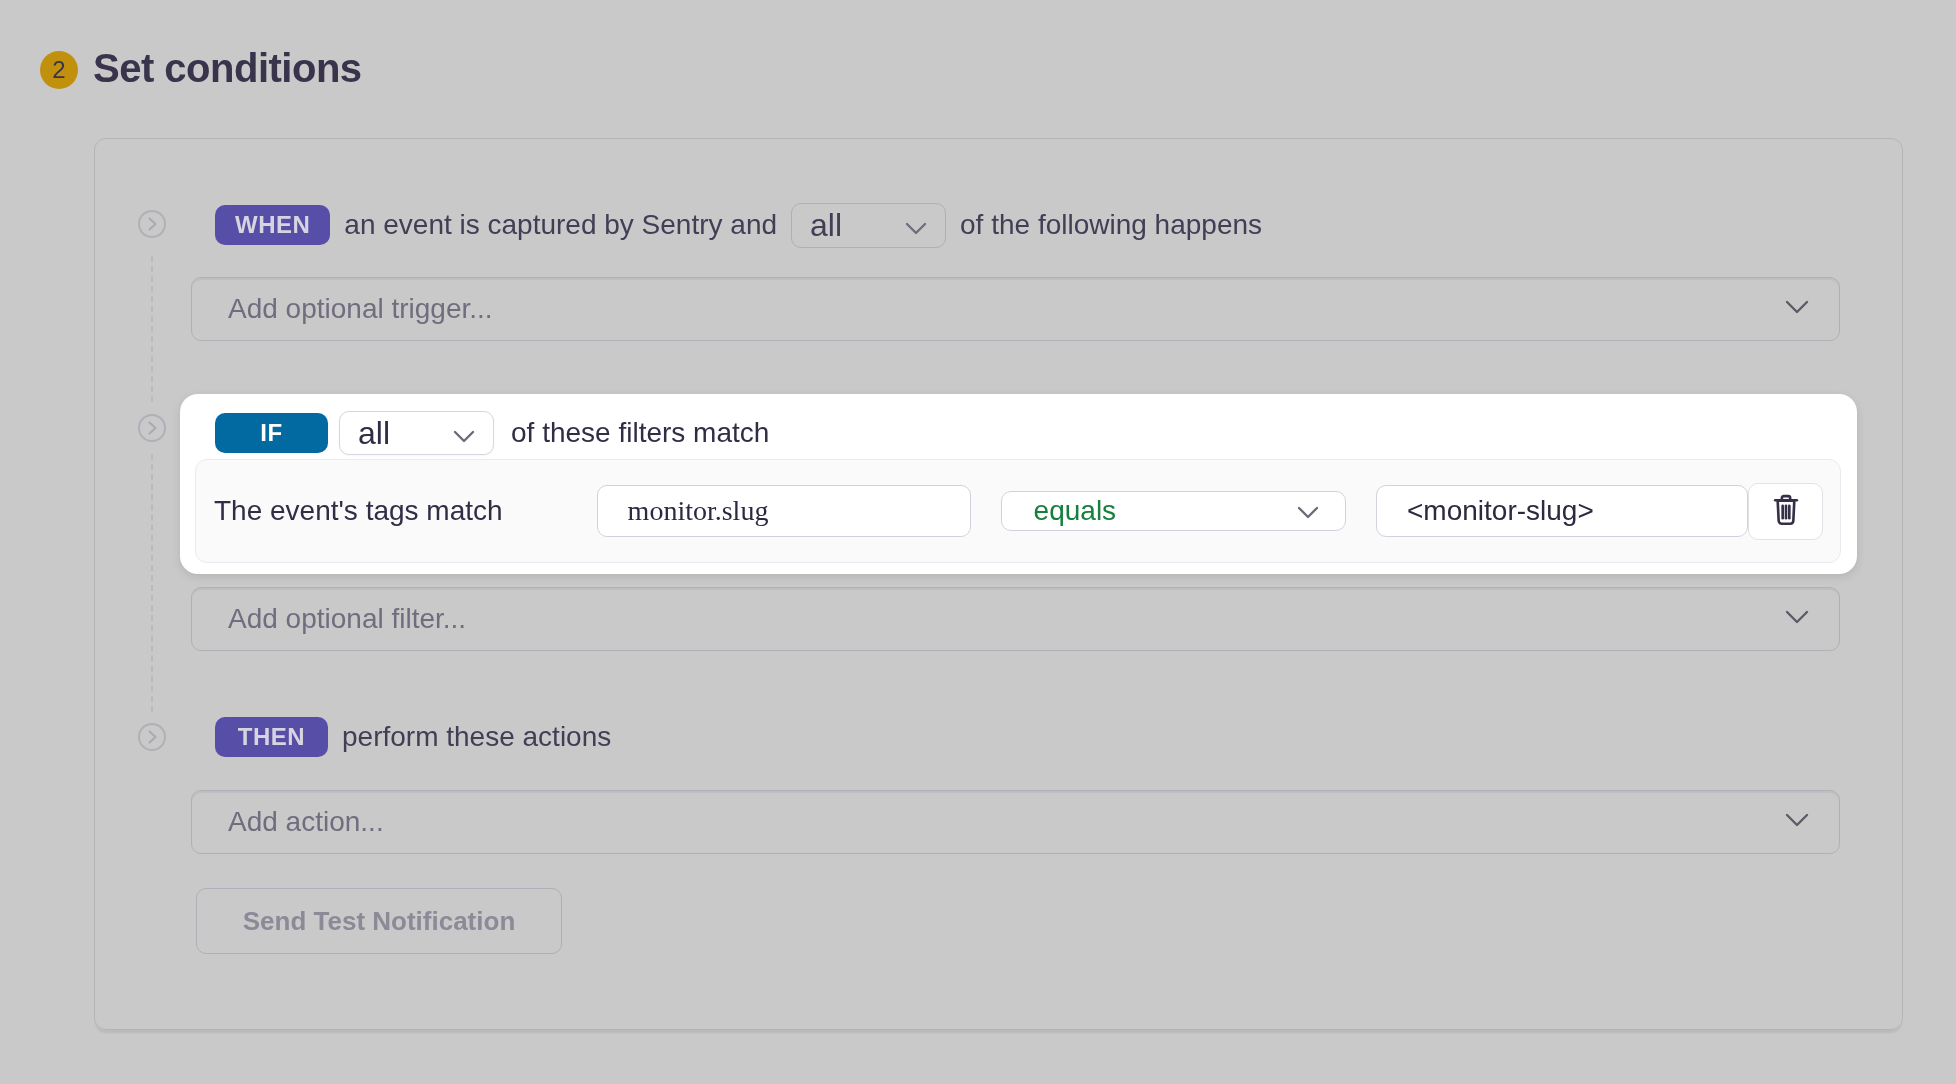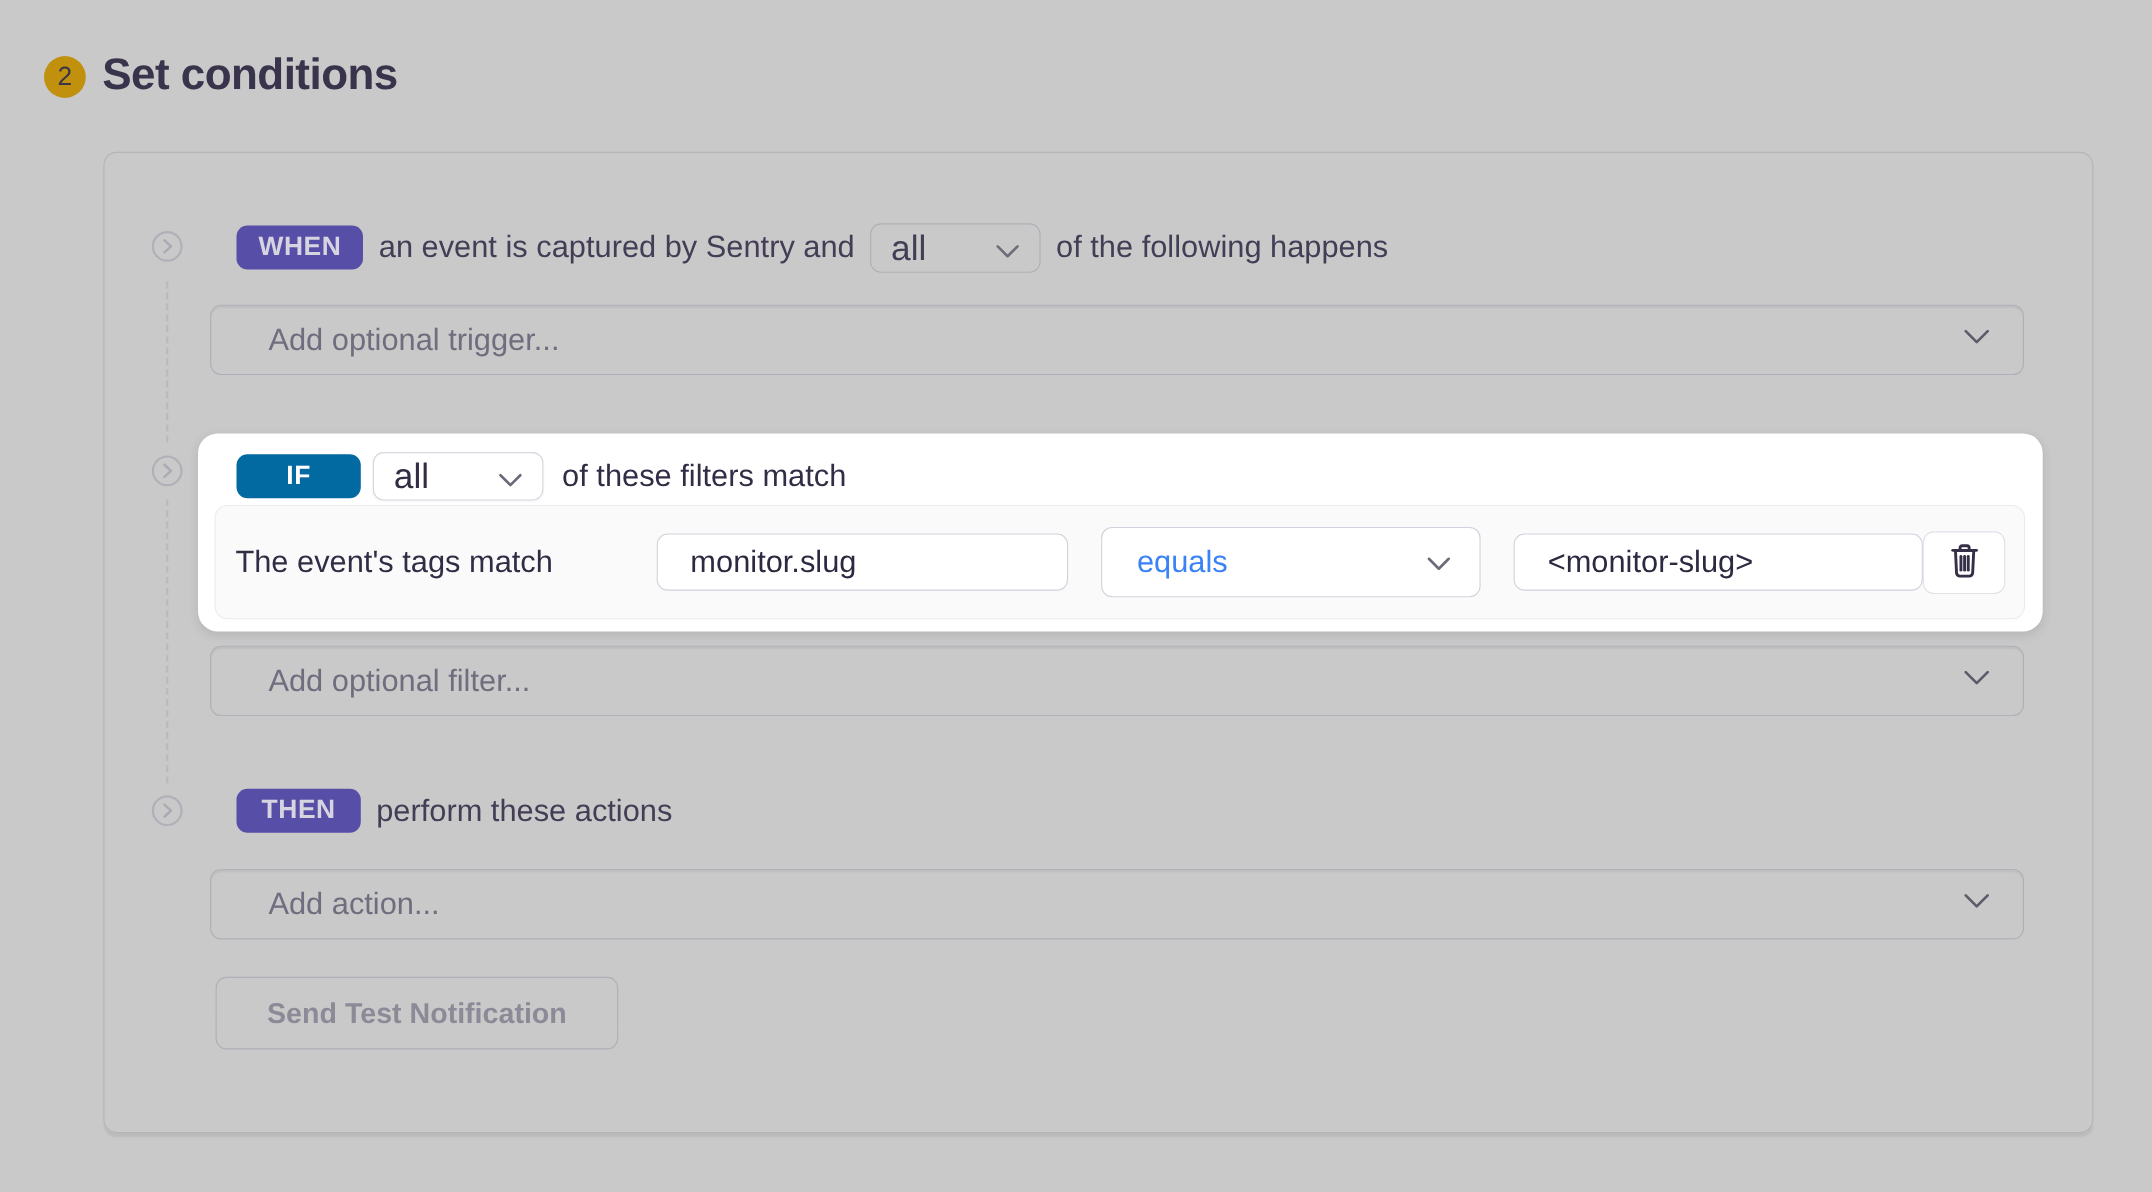--- a/index.html
+++ b/index.html
@@ -63,21 +63,21 @@
   .mini-select.lit {
     background:#fff; border-color:#d8d5de; color:#332c45; height:44px;
     box-shadow:0 1px 2px rgba(40,30,70,0.04);
   }
 
   .big-select {
     position:absolute; width:1649px; height:64px;
     border:1.5px solid #b1b0b8; border-radius:10px;
     box-shadow:inset 0 2px 1px rgba(0,0,0,0.05);
     display:flex; align-items:center; justify-content:space-between;
-    padding:0 30px 0 52px; cursor:pointer;
+    padding:0 30px 0 36px; cursor:pointer;
   }
   .big-select .placeholder { font-size:28px; color:#716d7e; }
 
   
   .white-section {
     position:absolute; left:180px; top:394px; width:1677px; height:180px;
     background:#ffffff; border-radius:18px;
     box-shadow:0 3px 10px rgba(0,0,0,0.10);
   }
   .if-row { position:absolute; left:11px; top:17px; display:flex; align-items:center; }
@@ -85,27 +85,27 @@
     position:absolute; left:15px; top:65px; width:1646px; height:104px;
     background:#fafafb; border:1.5px solid #ebeaf0; border-radius:12px;
     display:flex; align-items:center; padding:0 17px 0 18px;
   }
   .filter-label { font-size:28px; color:#332c45; white-space:nowrap; }
   .text-input {
     height:52px; border:1.5px solid #d5d1dc; border-radius:10px; background:#fff;
     font-size:28px; color:#2e2840; padding:0 30px;
     font-family:"Liberation Sans","DejaVu Sans",sans-serif; outline:none;
   }
-  .input-key { width:374px; margin-left:94px; }
+  .input-key { width:374px; margin-left:94px;font-family:Liberation Serif, serif; }
   .input-value { width:372px; margin-left:30px; }
   .match-select {
-    width:361px; height:64px; margin-left:30px;
+    width:361px; height:40px; margin-left:30px;
     background:#fff; border:1.5px solid #d5d1dc; border-radius:10px;
     display:flex; align-items:center; justify-content:space-between;
-    padding:0 26px 0 32px; font-size:28px; color:#3b82f6; cursor:pointer;
+    padding:0 26px 0 32px; font-size:28px; color:#15803d; cursor:pointer;
   }
   .trash-btn {
     margin-left:auto; width:79px; height:57px;
     background:#fff; border:1.5px solid #e3e0e8; border-radius:10px;
     display:flex; align-items:center; justify-content:center; cursor:pointer;
   }
 
   
   .test-btn {
     position:absolute; left:196px; top:888px; width:366px; height:66px;

